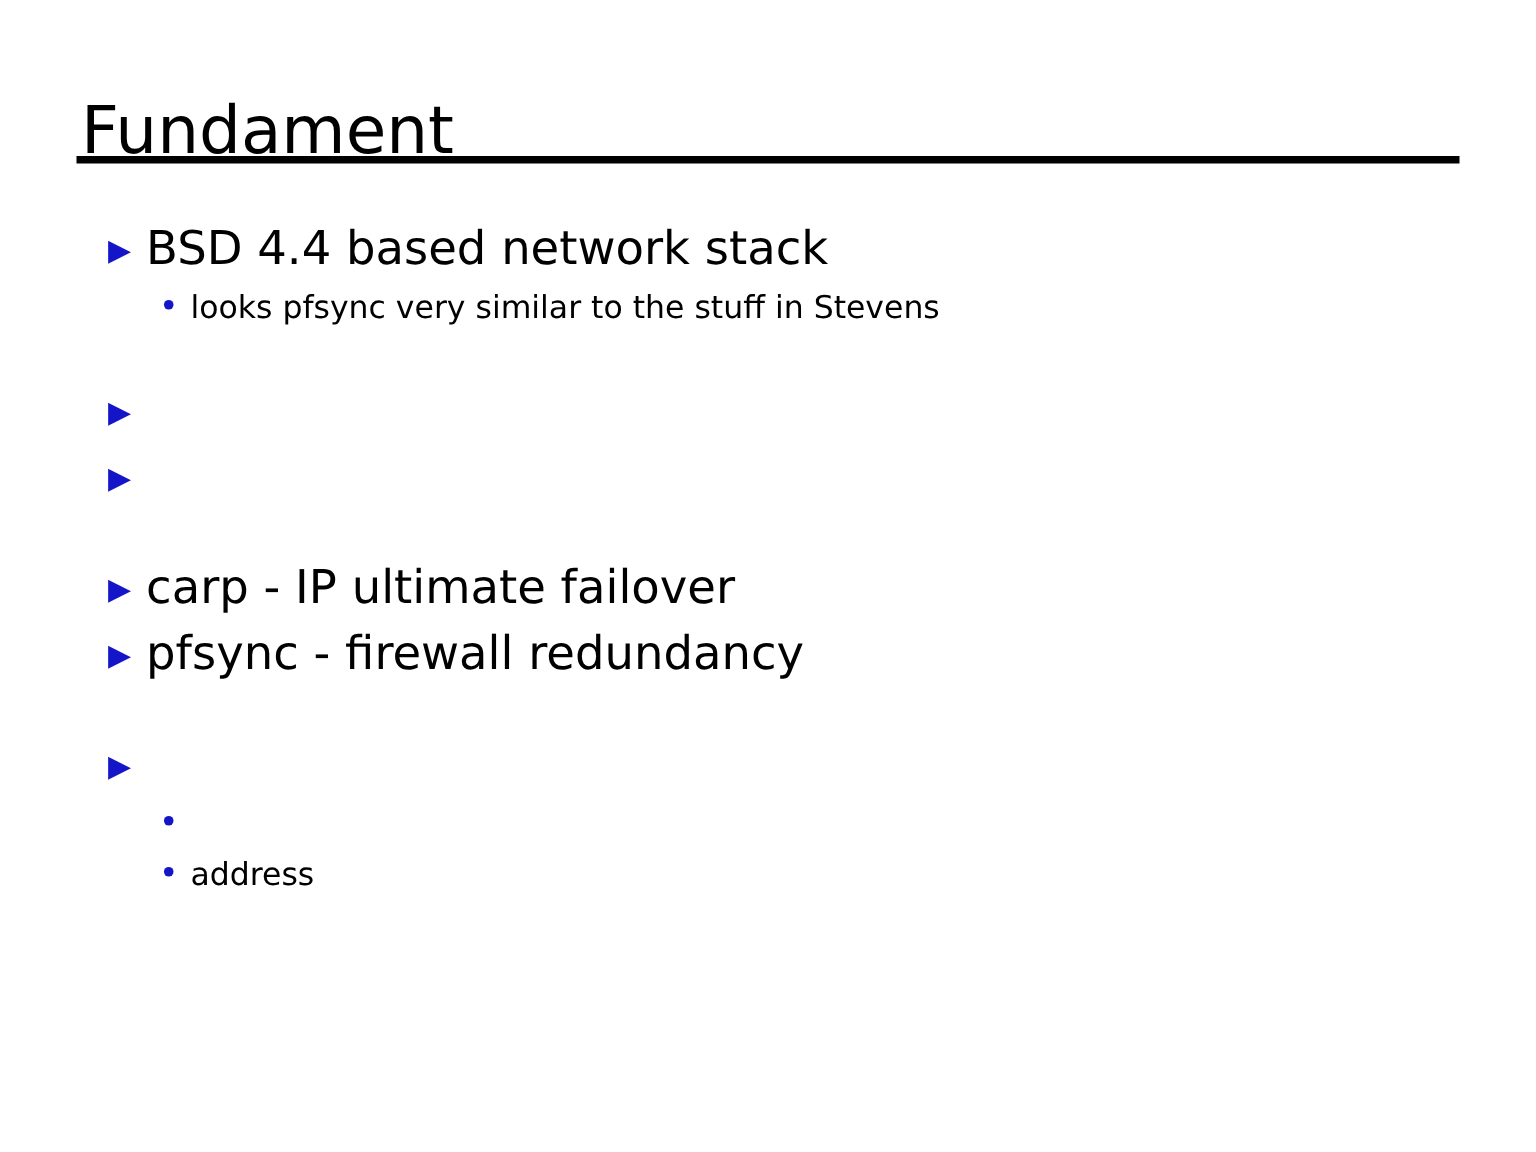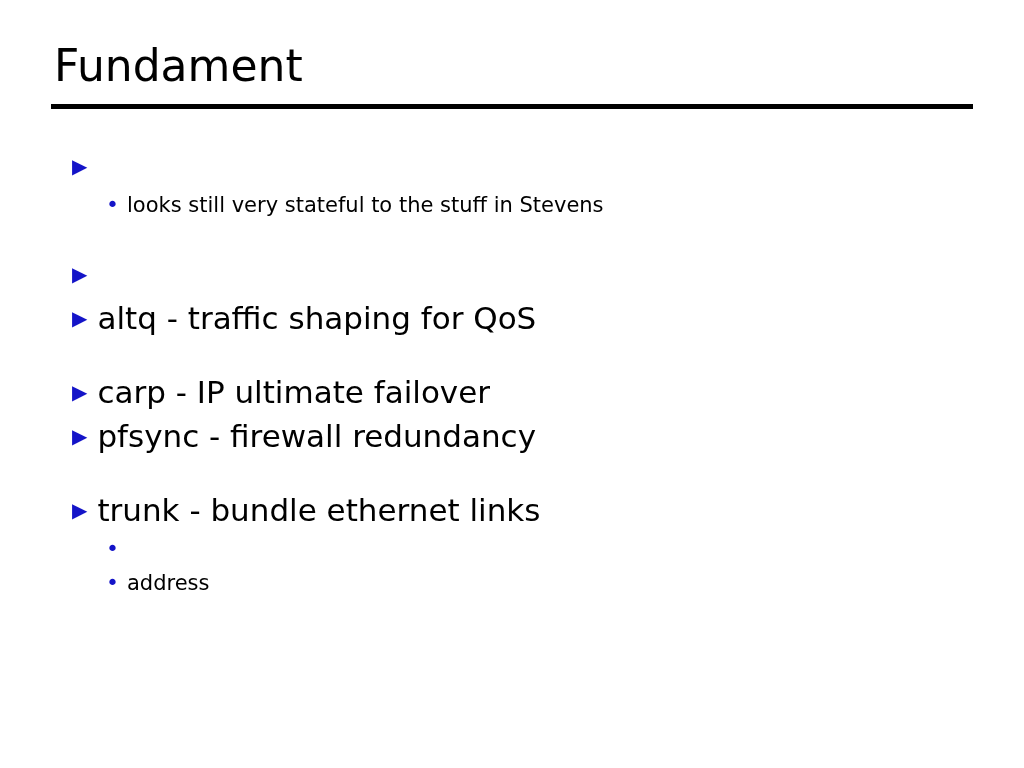--- a/index.html
+++ b/index.html
@@ -16,21 +16,21 @@
   }
   .slide {
     position: relative;
     width: 1024px;
     height: 768px;
     box-sizing: border-box;
   }
   .slide-title {
     position: absolute;
     left: 54px;
-    top: 40px;
+    top: 62px;
     font-size: 44px;
     line-height: 52px;
     font-weight: normal;
     color: #000000;
     letter-spacing: 0px;
   }
   .title-rule {
     position: absolute;
     left: 51px;
     top: 104px;
@@ -91,36 +91,36 @@
 <div class="slide">
 
   <div class="slide-title">Fundament</div>
   <div class="title-rule"></div>
 
   <div class="content">
 
     <div class="group">
       <div class="lvl1">
         <span class="marker">▶</span>
+        <span class="text">BSD 4.4 based network stack</span>
       </div>
       <div class="lvl2">
         <span class="marker">•</span>
-        <span class="text">looks still very stateful to the stuff in Stevens</span>
+        <span class="text">looks pfsync very similar to the stuff in Stevens</span>
       </div>
     </div>
 
     <div class="spacer-md"></div>
 
     <div class="group">
       <div class="lvl1">
         <span class="marker">▶</span>
       </div>
       <div class="lvl1">
         <span class="marker">▶</span>
-        <span class="text">altq - traffic shaping for QoS</span>
       </div>
     </div>
 
     <div class="spacer-md"></div>
 
     <div class="group">
       <div class="lvl1">
         <span class="marker">▶</span>
         <span class="text">carp - IP ultimate failover</span>
       </div>
@@ -128,21 +128,20 @@
         <span class="marker">▶</span>
         <span class="text">pfsync - firewall redundancy</span>
       </div>
     </div>
 
     <div class="spacer-md"></div>
 
     <div class="group">
       <div class="lvl1">
         <span class="marker">▶</span>
-        <span class="text">trunk - bundle ethernet links</span>
       </div>
       <div class="lvl2">
         <span class="marker">•</span>
       </div>
       <div class="lvl2">
         <span class="marker">•</span>
         <span class="text">address</span>
       </div>
     </div>
 

